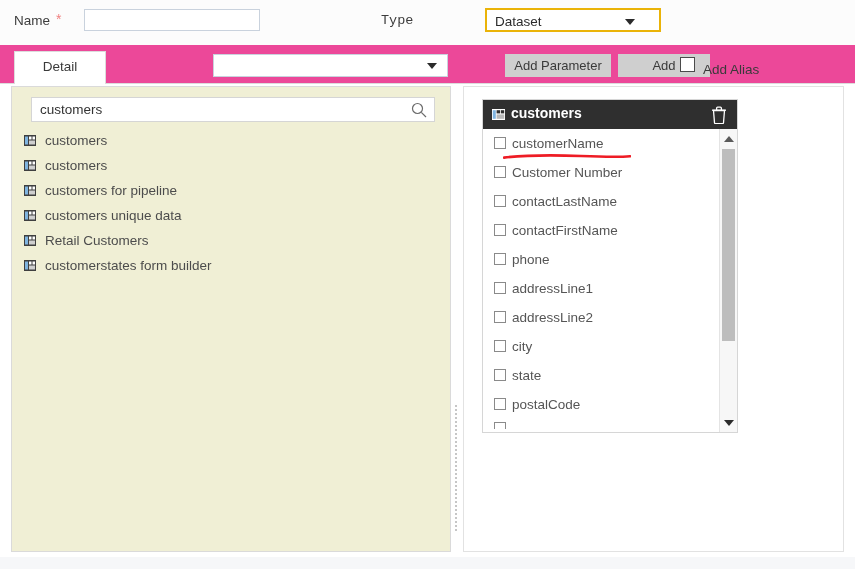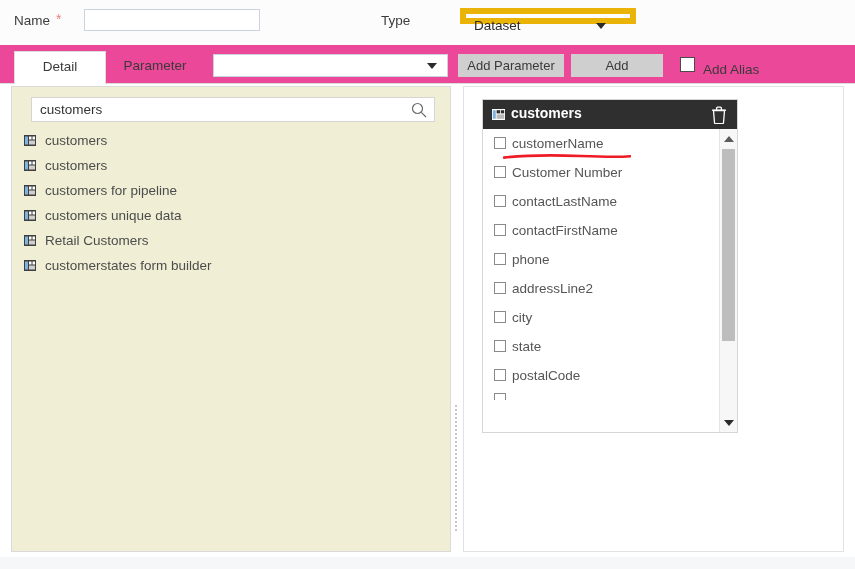--- a/index.html
+++ b/index.html
@@ -48,26 +48,27 @@
     font-size: 13px;
     color: #333;
     padding: 0 6px;
     outline: none;
   }
   .type-label {
     position: absolute;
     left: 381px; top: 13px;
     font-size: 13.5px;
     color: #3c3c3c;
+    font-family: Liberation Mono, monospace;
   }
   .type-select {
     position: absolute;
-    left: 460px; top: 8px;
-    width: 176px; height: 16px;
-    border: 6px solid #eab308;
+    left: 485px; top: 8px;
+    width: 176px; height: 24px;
+    border: 2px solid #eab308;
     background: #fff;
     box-sizing: border-box;
   }
   .type-select .sel-val {
     position: absolute;
     left: 8px; top: 4px;
     font-size: 13.5px;
     color: #2b2b2b;
   }
   .caret {
@@ -128,20 +129,21 @@
     background: #cfcfcf;
     border: none;
     box-sizing: border-box;
     font-family: "Liberation Sans", sans-serif;
     font-size: 13px;
     color: #3a3a3a;
     padding: 0 6px;
     cursor: pointer;
     line-height: 23px;
     text-align: center;
+    margin-left: 47px;
   }
   .btn-add-parameter { left: 458px; width: 106px; }
   .btn-add-condition { left: 571px; width: 92px; }
 
   .alias-box {
     position: absolute;
     left: 680px; top: 12px;
     width: 15px; height: 15px;
     border: 1.6px solid #4a4a4a;
     background: #fff;
@@ -376,21 +378,20 @@
   <input class="name-input" type="text" value="" style="">
   <span class="type-label">Type</span>
   <div class="type-select">
     <span class="sel-val">Dataset</span>
     <span class="caret"></span>
   </div>
 </div>
 
 <div class="tabstrip">
   <div class="tab tab-detail">Detail</div>
-  <div class="tab tab-parameter">Parameter</div>
 
   <div class="param-select">
     <span class="caret"></span>
   </div>
 
   <div class="btn btn-add-parameter">Add Parameter</div>
   <div class="btn btn-add-condition">Add Condition</div>
 
   <div class="alias-box"></div>
   <span class="alias-label">Add Alias</span>
@@ -545,20 +546,24 @@
         <div class="field-item">
           <span class="field-cb"></span>
           <span>contactFirstName</span>
         </div>
         <div class="field-item">
           <span class="field-cb"></span>
           <span>phone</span>
         </div>
         <div class="field-item">
           <span class="field-cb"></span>
+          <span>addressLine1</span>
+        </div>
+        <div class="field-item">
+          <span class="field-cb"></span>
           <span>addressLine2</span>
         </div>
         <div class="field-item">
           <span class="field-cb"></span>
           <span>city</span>
         </div>
         <div class="field-item">
           <span class="field-cb"></span>
           <span>state</span>
         </div>

